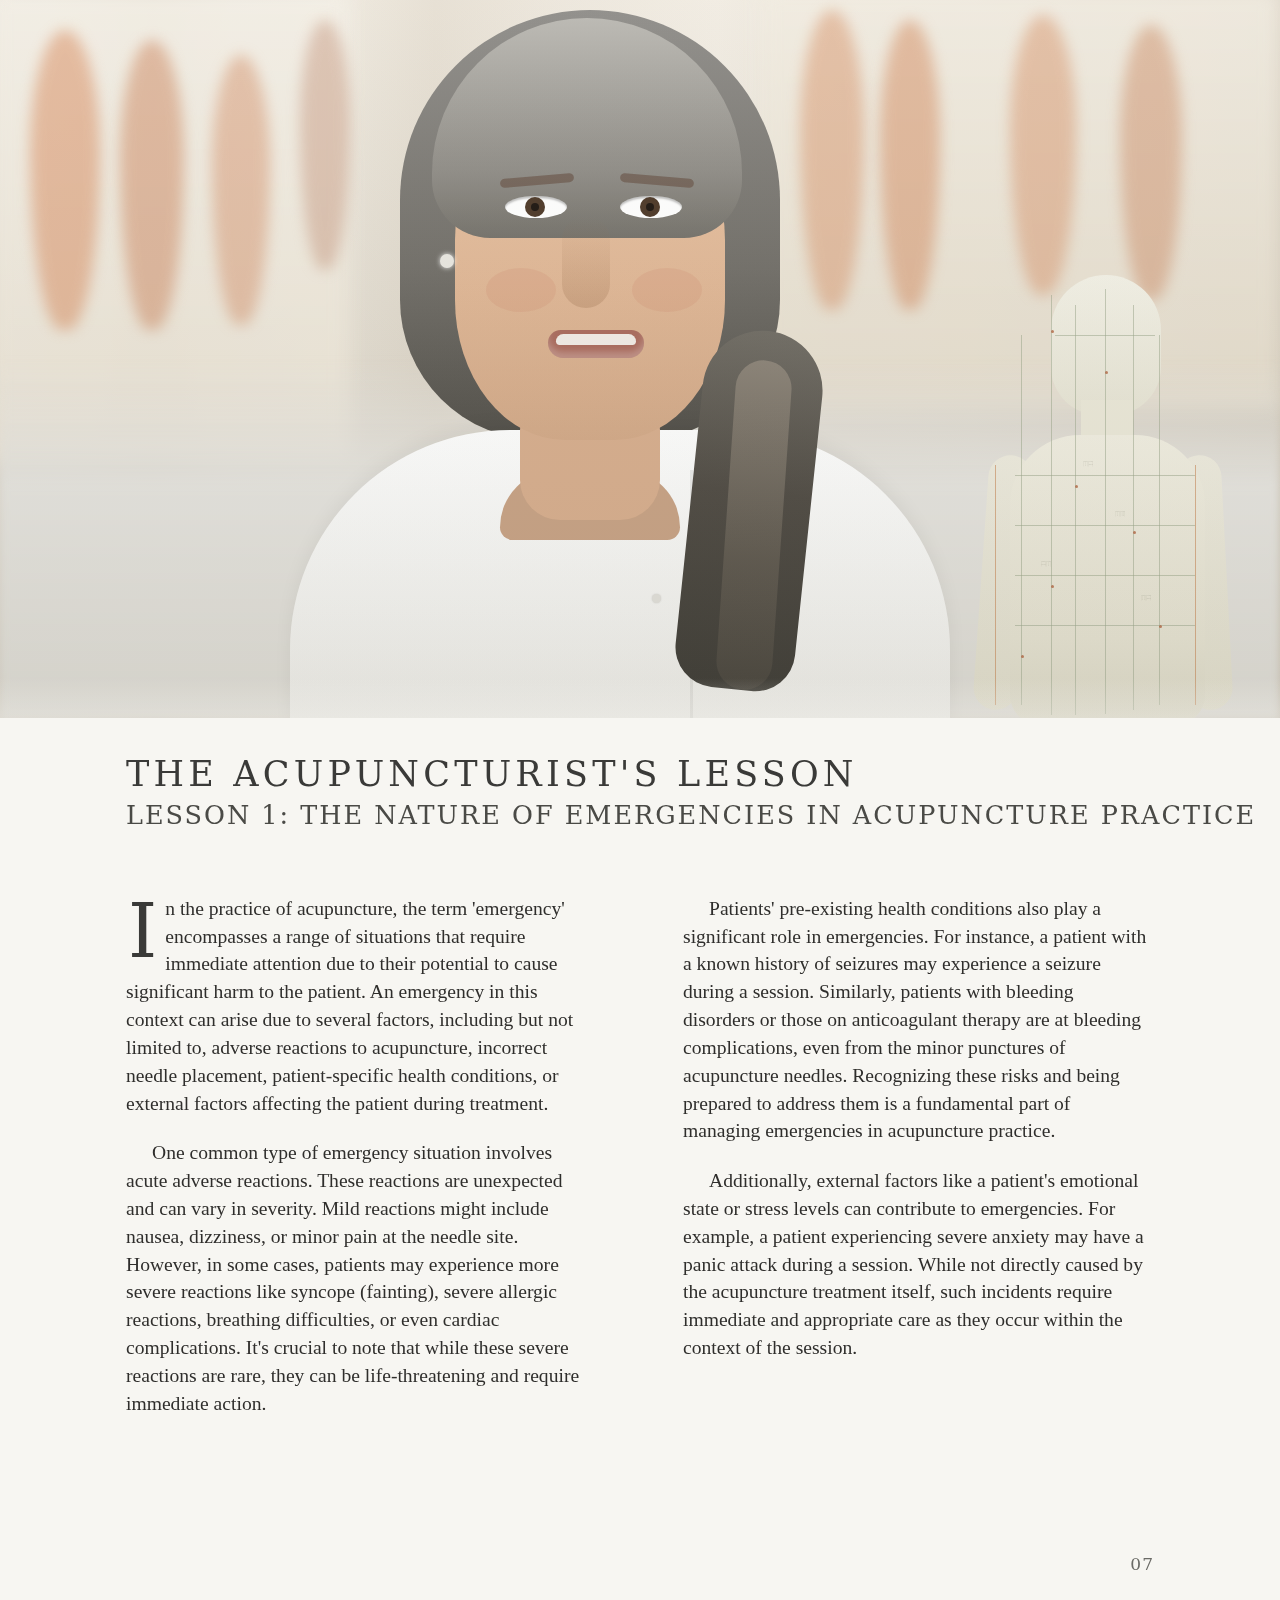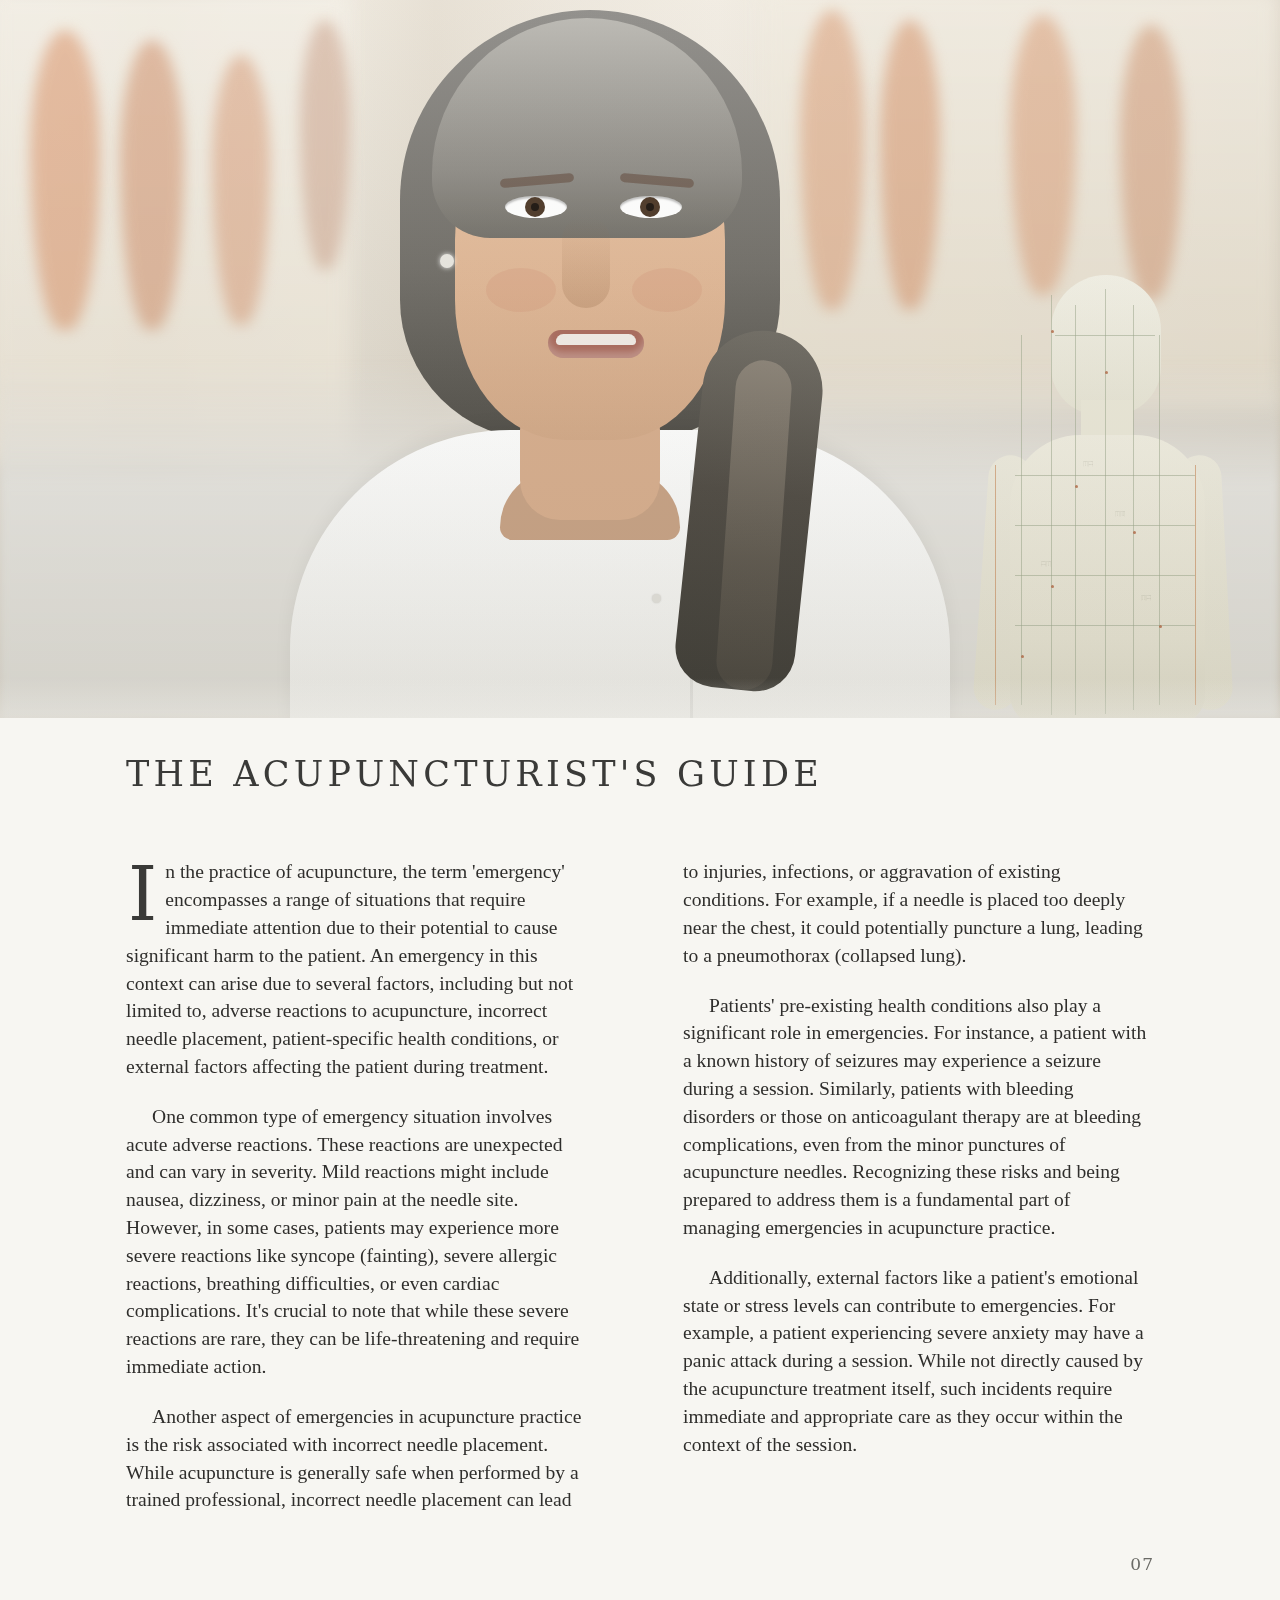--- a/index.html
+++ b/index.html
@@ -377,33 +377,32 @@
       <div class="earring"></div>
       <div class="ponytail"></div>
       <div class="ponytail2"></div>
     </div>
 
     <div class="hero-tone"></div>
     <div class="hero-bottom-fade"></div>
   </div>
 
   <div class="content">
-    <h1 class="title">THE ACUPUNCTURIST'S GUIDE</h1>
+    <h1 class="title">THE ACUPUNCTURIST'S LESSON</h1>
+    <h2 class="subtitle">LESSON 1: THE NATURE OF EMERGENCIES IN ACUPUNCTURE PRACTICE</h2>
 
     <div class="columns">
       <div class="col">
         <p class="para first dropcap-wrap">
           <span class="dropcap">I</span><span>n the practice of acupuncture, the term 'emergency' encompasses a range of situations that require immediate attention due to  their potential to cause significant harm to the patient. An emergency in this context can arise due to several factors, including but not limited to, adverse reactions to acupuncture, incorrect needle placement, patient-specific health conditions, or external factors affecting the patient during treatment.</span>
         </p>
         <p class="para">One common type of emergency situation involves acute adverse reactions. These reactions are unexpected and can vary in severity. Mild reactions might include nausea, dizziness, or minor pain at the needle site. However, in some cases, patients may experience more severe reactions like syncope (fainting), severe allergic reactions, breathing difficulties, or even cardiac complications. It's crucial to note that while these severe reactions are rare, they can be life-threatening and require immediate action.</p>
-        <p class="para">Another aspect of emergencies in acupuncture practice is the risk associated with incorrect needle placement. While acupuncture is generally safe when performed by a trained professional, incorrect needle placement can lead</p>
       </div>
 
       <div class="col">
-        <p class="para first">to injuries, infections, or aggravation of existing conditions. For example, if a needle is placed too deeply near the chest, it could potentially puncture a lung, leading to a pneumothorax (collapsed lung).</p>
         <p class="para">Patients' pre-existing health conditions also play a significant role in emergencies. For instance, a patient with a known history of seizures may experience a seizure during a session. Similarly, patients with bleeding disorders or those on anticoagulant therapy are at bleeding complications, even from the minor punctures of acupuncture needles. Recognizing these risks and being prepared to address them is a fundamental part of managing emergencies in acupuncture practice.</p>
         <p class="para">Additionally, external factors like a patient's emotional state or stress levels can contribute to emergencies. For example, a patient experiencing severe anxiety may have a panic attack during a session. While not directly caused by the acupuncture treatment itself, such incidents require immediate and appropriate care as they occur within the context of the session.</p>
       </div>
     </div>
 
     <div class="page-number">07</div>
   </div>
 
 </div>
 

